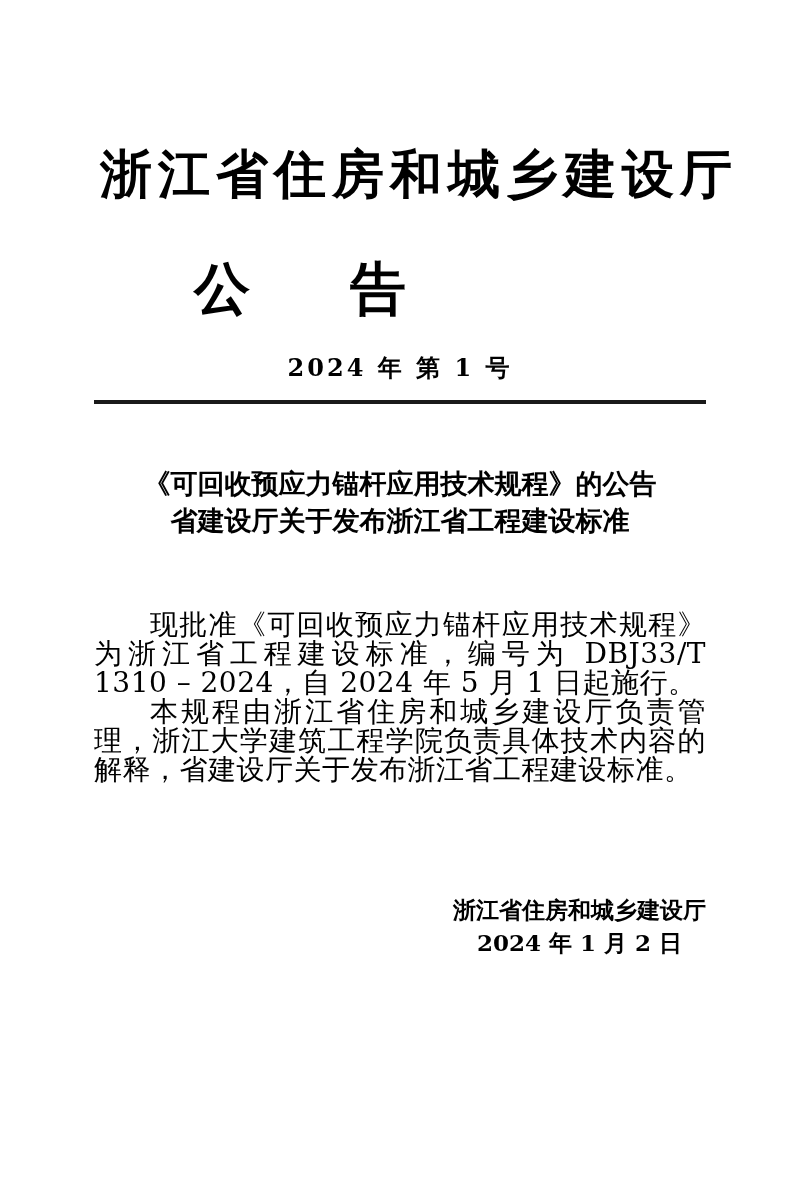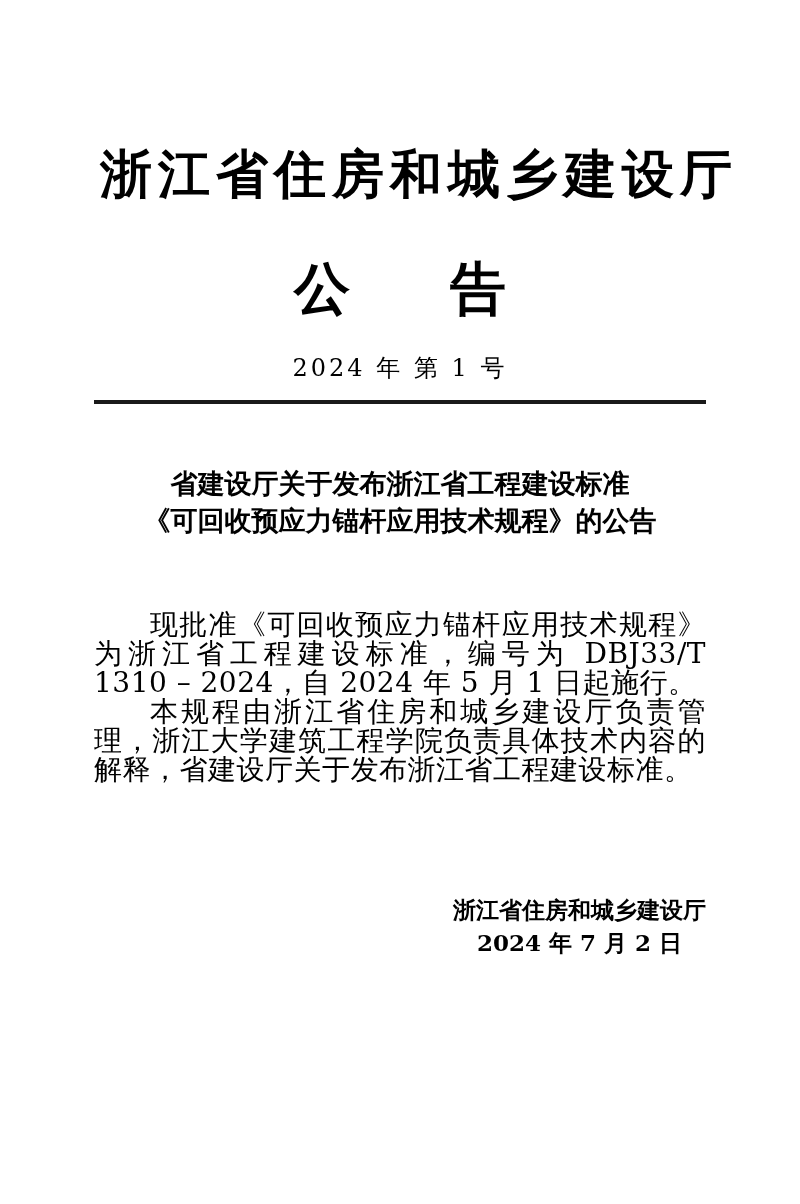--- a/index.html
+++ b/index.html
@@ -29,29 +29,28 @@
     text-align: center;
     letter-spacing: 6px;
     text-indent: 6px;
     white-space: nowrap;
   }
   .doc-type {
     margin: 60px 0 0 0;
     font-size: 56px;
     font-weight: bold;
     line-height: 1;
-    text-align: center;
     letter-spacing: 100px;
     text-indent: 100px;
     white-space: nowrap;
   }
   .issue-no {
     margin: 40px 0 0 0;
     font-size: 24px;
-    font-weight: normal;
+    font-weight: bold;
     line-height: 1;
     text-align: center;
     letter-spacing: 3px;
   }
   .header-rule {
     margin: 20px 0 0 0;
     height: 4px;
     width: 100%;
     background: #1a1a1a;
     border: none;
@@ -93,27 +92,27 @@
 
   <h1 class="agency-title">浙江省住房和城乡建设厅</h1>
 
   <div class="doc-type">公告</div>
 
   <div class="issue-no">2024 年  第 1 号</div>
 
   <div class="header-rule"></div>
 
   <h2 class="doc-title">
+    <span class="title-line">《可回收预应力锚杆应用技术规程》的公告</span>
     <span class="title-line">省建设厅关于发布浙江省工程建设标准</span>
-    <span class="title-line">《可回收预应力锚杆应用技术规程》的公告</span>
   </h2>
 
   <div class="body-text">
     <p>现批准《可回收预应力锚杆应用技术规程》为浙江省工程建设标准，编号为 DBJ33/T 1310 – 2024，自 2024 年 5 月 1 日起施行。</p>
     <p>本规程由浙江省住房和城乡建设厅负责管理，浙江大学建筑工程学院负责具体技术内容的解释，省建设厅关于发布浙江省工程建设标准。</p>
   </div>
 
   <div class="signature">
     <div>浙江省住房和城乡建设厅</div>
-    <div>2024 年 7 月 2 日</div>
+    <div>2024 年 1 月 2 日</div>
   </div>
 
 </div>
 
 </body></html>

